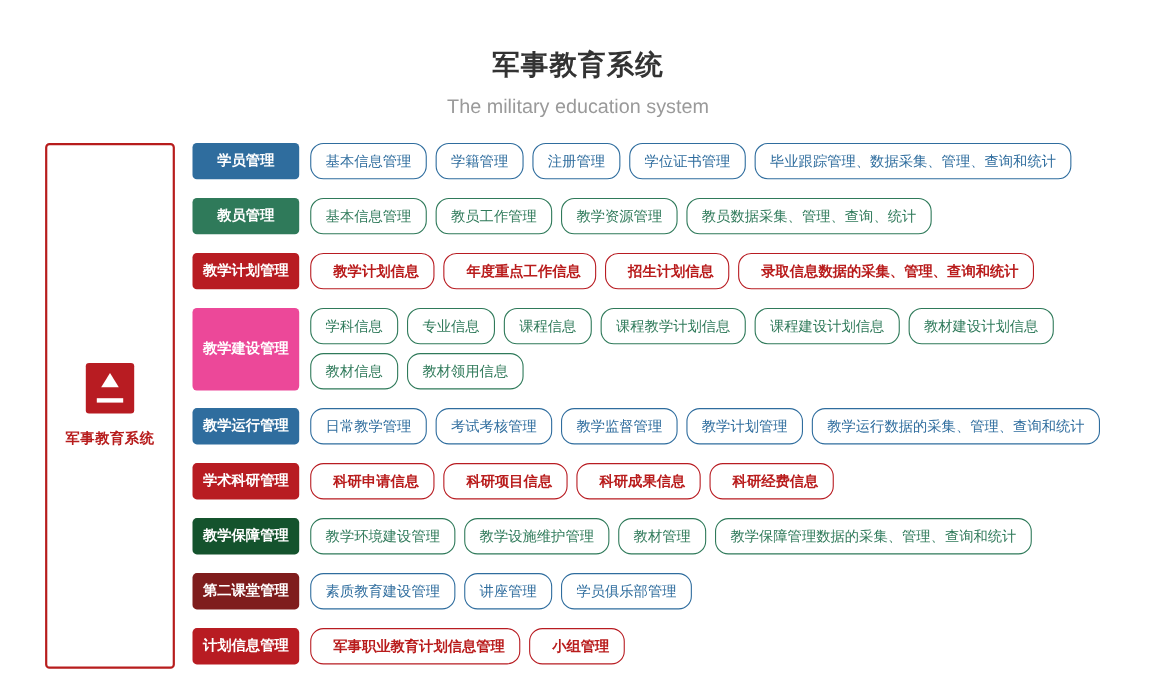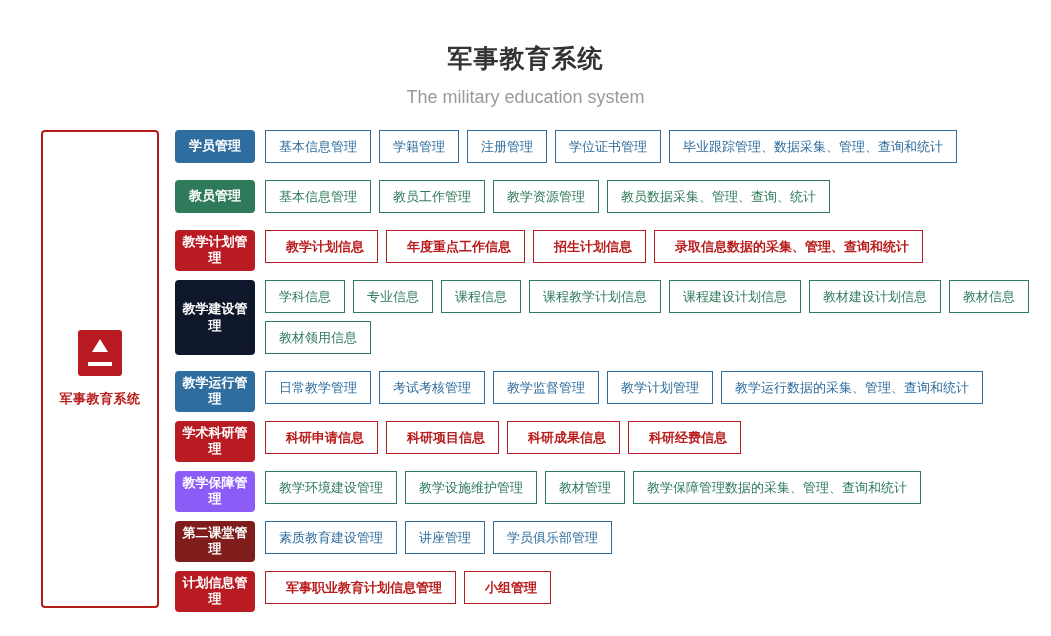--- a/index.html
+++ b/index.html
@@ -95,21 +95,21 @@
     margin-left: 16px;
     flex: 1 1 auto;
   }
   .row {
     display: flex;
     align-items: flex-start;
     margin-bottom: 9px;
   }
   .cat {
     flex: 0 0 auto;
-    width: 80px;
+    width: 97px;
     min-height: 33px;
     border-radius: 4px;
     color: #fff;
     font-size: 13px;
     font-weight: bold;
     display: flex;
     align-items: center;
     justify-content: center;
     text-align: center;
     box-sizing: border-box;
@@ -120,21 +120,21 @@
     display: flex;
     flex-wrap: wrap;
     margin-left: 10px;
     flex: 1 1 auto;
     align-content: flex-start;
   }
   .item {
     border: 1px solid #2f6d9e;
     color: #2f6d9e;
     background: #fff;
-    border-radius: 0;
+    border-radius: 12px;
     font-size: 13px;
     padding: 0 13px;
     height: 33px;
     line-height: 31px;
     margin-right: 8px;
     margin-bottom: 8px;
     box-sizing: border-box;
     white-space: nowrap;
   }
   .item.green { border-color: #2f7a5a; color: #2f7a5a; }
@@ -177,21 +177,21 @@
         <div class="row">
           <div class="cat" style="background: rgb(184, 28, 34);">教学计划管理</div>
           <div class="items">
             <div class="item red">教学计划信息</div>
             <div class="item red">年度重点工作信息</div>
             <div class="item red">招生计划信息</div>
             <div class="item red">录取信息数据的采集、管理、查询和统计</div>
           </div>
         </div>
         <div class="row two-line">
-          <div class="cat" style="background: #0f172a;">教学建设管理</div>
+          <div class="cat" style="background: #ec4899;">教学建设管理</div>
           <div class="items">
             <div class="item green">学科信息</div>
             <div class="item green">专业信息</div>
             <div class="item green">课程信息</div>
             <div class="item green">课程教学计划信息</div>
             <div class="item green">课程建设计划信息</div>
             <div class="item green">教材建设计划信息</div>
             <div class="item green">教材信息</div>
             <div class="item green">教材领用信息</div>
           </div>
@@ -209,21 +209,21 @@
         <div class="row">
           <div class="cat" style="background: rgb(184, 28, 34);">学术科研管理</div>
           <div class="items">
             <div class="item red">科研申请信息</div>
             <div class="item red">科研项目信息</div>
             <div class="item red">科研成果信息</div>
             <div class="item red">科研经费信息</div>
           </div>
         </div>
         <div class="row">
-          <div class="cat" style="background: #8b5cf6; font-family: Liberation Serif, serif;">教学保障管理</div>
+          <div class="cat" style="background: #14532d; font-family: Liberation Serif, serif;">教学保障管理</div>
           <div class="items">
             <div class="item green">教学环境建设管理</div>
             <div class="item green">教学设施维护管理</div>
             <div class="item green">教材管理</div>
             <div class="item green">教学保障管理数据的采集、管理、查询和统计</div>
           </div>
         </div>
         <div class="row">
           <div class="cat" style="background: #7f1d1d;">第二课堂管理</div>
           <div class="items">

